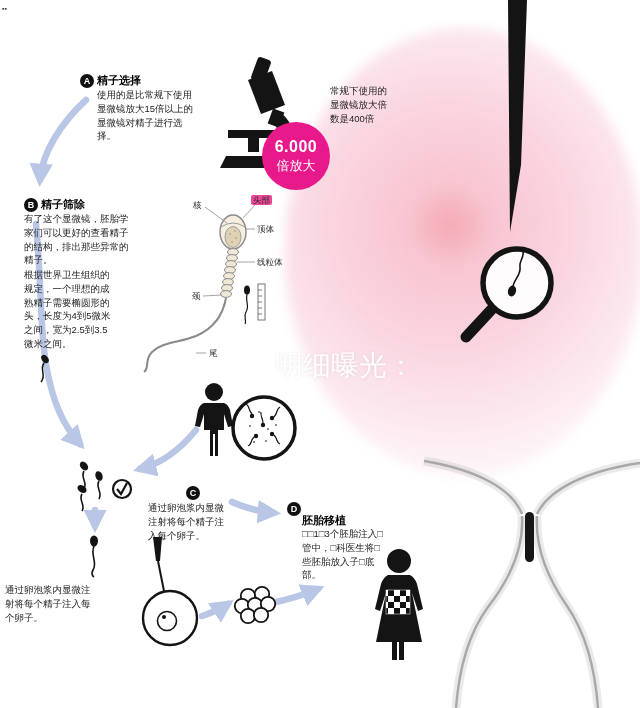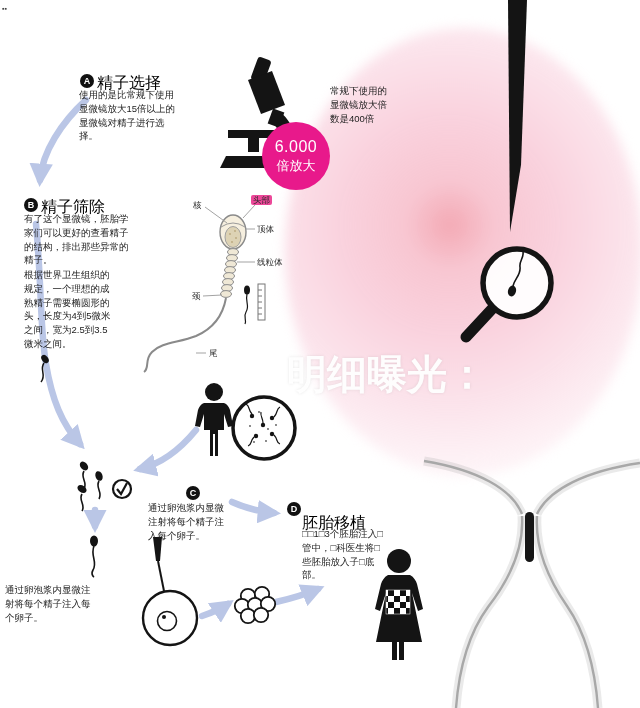--- a/index.html
+++ b/index.html
@@ -8,29 +8,29 @@
   #blob{position:absolute;left:285px;top:28px;width:358px;height:448px;border-radius:50%;
         background:radial-gradient(circle at 46% 44%,
           rgba(242,160,172,0.9) 0%, rgba(246,184,198,0.8) 14%,
           rgba(249,205,218,0.9) 34%, rgba(251,223,232,0.9) 55%,
           rgba(253,238,243,0.75) 75%, rgba(255,255,255,0) 98%);
         filter:blur(6px);z-index:5}
   svg.canvas{position:absolute;left:0;top:0;z-index:20}
   .marker{position:absolute;width:14px;height:14px;border-radius:50%;background:#111;color:#fff;
           font-weight:bold;font-size:9px;display:flex;align-items:center;justify-content:center;z-index:40}
   .txt{position:absolute;font-size:9.5px;line-height:1.45;color:#1c1c1c;z-index:40}
-  .title{position:absolute;font-size:16px;font-weight:normal;color:#000;z-index:40}
+  .title{position:absolute;font-size:11px;font-weight:bold;color:#000;z-index:40}
   .lbl{position:absolute;font-size:8.5px;color:#2a2a2a;z-index:40;white-space:nowrap}
   .tag{background:#ec4899;border-radius:2px;padding:0 2px}
   #badge{position:absolute;left:262px;top:122px;width:68px;height:68px;border-radius:50%;
          background:#e8198b;color:#fff;display:flex;flex-direction:column;align-items:center;
          justify-content:center;text-align:center;z-index:45}
-  .badge-val{font-size:16px;font-weight:normal;letter-spacing:.5px}
+  .badge-val{font-size:16px;font-weight:bold;letter-spacing:.5px}
   .badge-unit{font-size:13px;margin-top:1px}
-  #watermark{position:absolute;left:287px;top:347px;font-size:40px;font-weight:bold;
+  #watermark{position:absolute;left:275px;top:347px;font-size:28px;font-weight:normal;
              color:rgba(255,255,255,0.95);text-shadow:0 0 3px rgba(120,120,120,0.18);
              z-index:60;white-space:nowrap}
   #corner-marks{position:absolute;left:2px;top:3px;width:10px;font-size:7px;color:#444;
                 line-height:1.6;word-break:break-all;z-index:40}
 </style>
 </head>
 <body>
 
 <div id="blob"></div>
 
@@ -208,21 +208,21 @@
              L29,94 L27,94 L27,112 L22,112 L22,94 L6,94 L16,45 L10,63 L5,61 L11,36
              C12,33 14,29 18,27 Z"></path>
     <rect x="16" y="42" width="24" height="24" fill="url(#checker)" stroke="#fff" stroke-width="0.5"></rect>
   </g>
 </svg>
 
 <div id="corner-marks">▪▪</div>
 
 <div class="marker" style="left:80px;top:74px">A</div>
 <div class="title" style="left:97px;top:73px">精子选择</div>
-<div class="txt" style="left:79px;top:88px;width:98px">使用的是比常规下使用显微镜放大15倍以上的显微镜对精子进行选择。</div>
+<div class="txt" style="left:97px;top:88px;width:98px">使用的是比常规下使用显微镜放大15倍以上的显微镜对精子进行选择。</div>
 
 <div class="txt" style="left:330px;top:84px;width:60px">常规下使用的显微镜放大倍数是400倍</div>
 
 <div id="badge">
   <div class="badge-val">6.000</div>
   <div class="badge-unit">倍放大</div>
 </div>
 
 <div class="marker" style="left:24px;top:198px">B</div>
 <div class="title" style="left:41px;top:197px">精子筛除</div>

